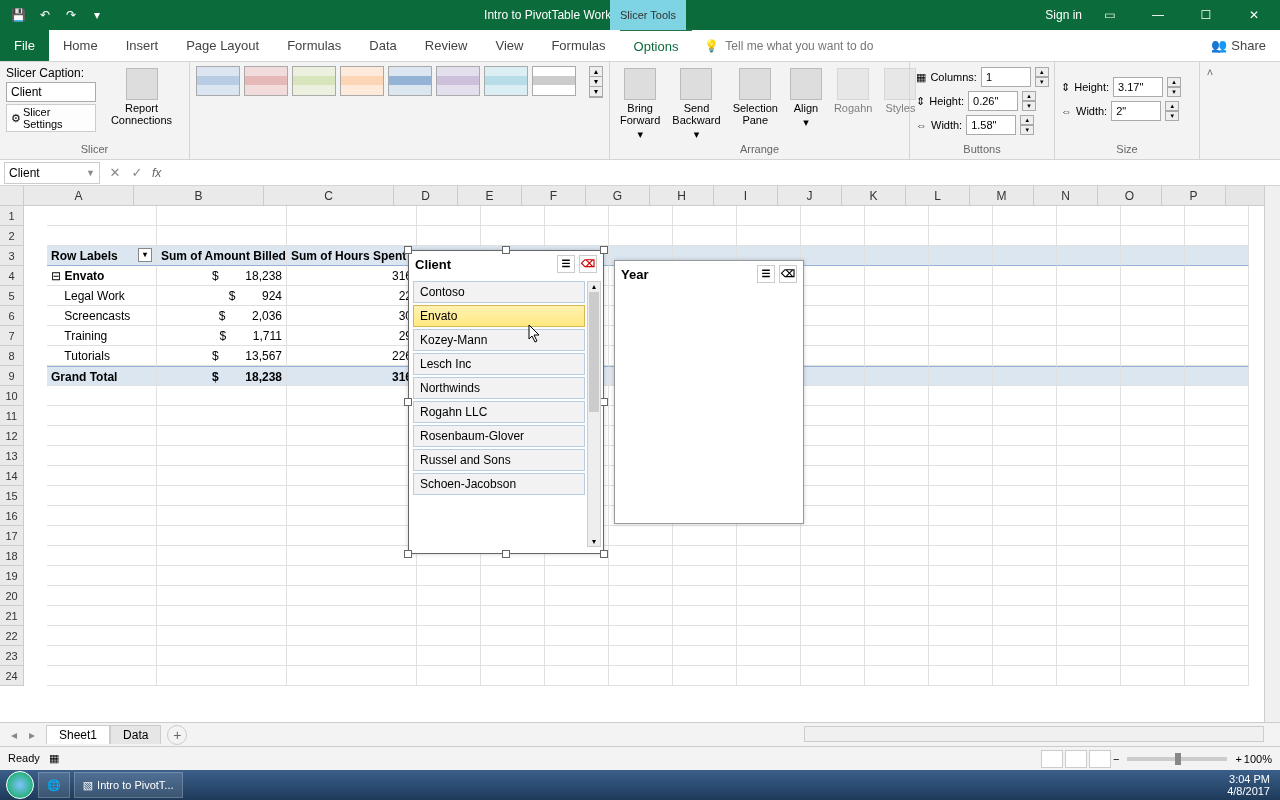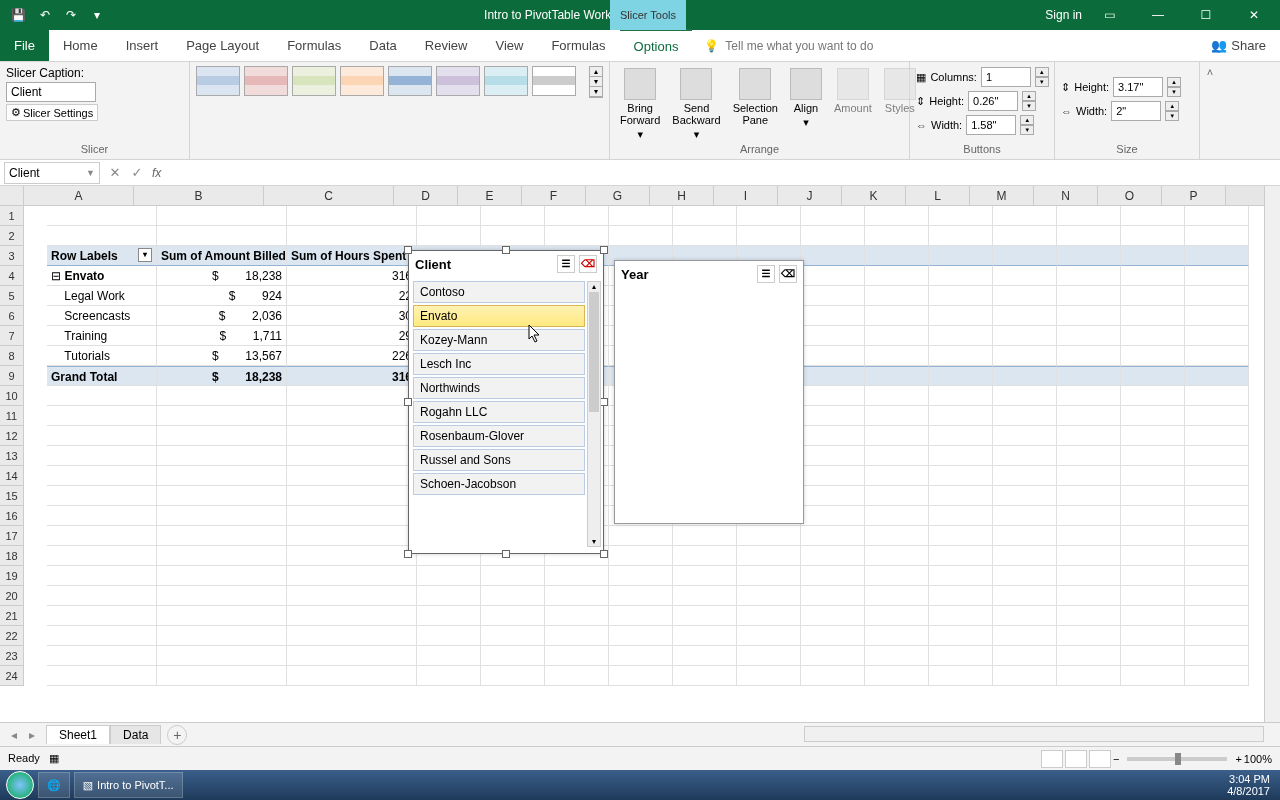--- a/index.html
+++ b/index.html
@@ -151,20 +151,24 @@
 </div>
 
 <div class="ribbon-body">
   <div class="rgroup" style="width:190px">
     <div class="rgroup-content">
       <div class="caption-box">
         <span>Slicer Caption:</span>
         <input class="caption-input" value="Client" style="">
         <div class="small-btn">⚙ <span>Slicer Settings</span></div>
       </div>
+      <div class="big-btn">
+        <div class="big-icon"></div>
+        <span>Report Connections</span>
+      </div>
     </div>
     <div class="rgroup-label">Slicer</div>
   </div>
 
   <div class="rgroup" style="width:420px">
     <div class="rgroup-content">
       <div class="style-gallery">
         <div class="style-swatch" style="background:linear-gradient(#dbe5f1 33%,#b8cce4 33% 66%,#dbe5f1 66%)"></div>
         <div class="style-swatch" style="background:linear-gradient(#f2dcdb 33%,#e6b8b7 33% 66%,#f2dcdb 66%)"></div>
         <div class="style-swatch" style="background:linear-gradient(#ebf1de 33%,#d8e4bc 33% 66%,#ebf1de 66%)"></div>
@@ -186,21 +190,21 @@
     <div class="rgroup-content">
       <div class="big-btn"><div class="big-icon"></div><span>Bring Forward</span>▾</div>
       <div class="big-btn"><div class="big-icon"></div><span>Send Backward</span>▾</div>
       <div class="big-btn">
           <div class="big-icon"></div>
           <span>Selection Pane</span>
         </div>
       <div class="big-btn"><div class="big-icon"></div><span>Align</span>▾</div>
       <div class="big-btn" style="opacity:.5">
           <div class="big-icon"></div>
-          <span>Amount</span>
+          <span>Rogahn</span>
         </div>
       <div class="big-btn" style="opacity:.5">
           <div class="big-icon"></div>
           <span>Styles</span>
         </div>
     </div>
     <div class="rgroup-label">Arrange</div>
   </div>
 
   <div class="rgroup" style="width:145px">

